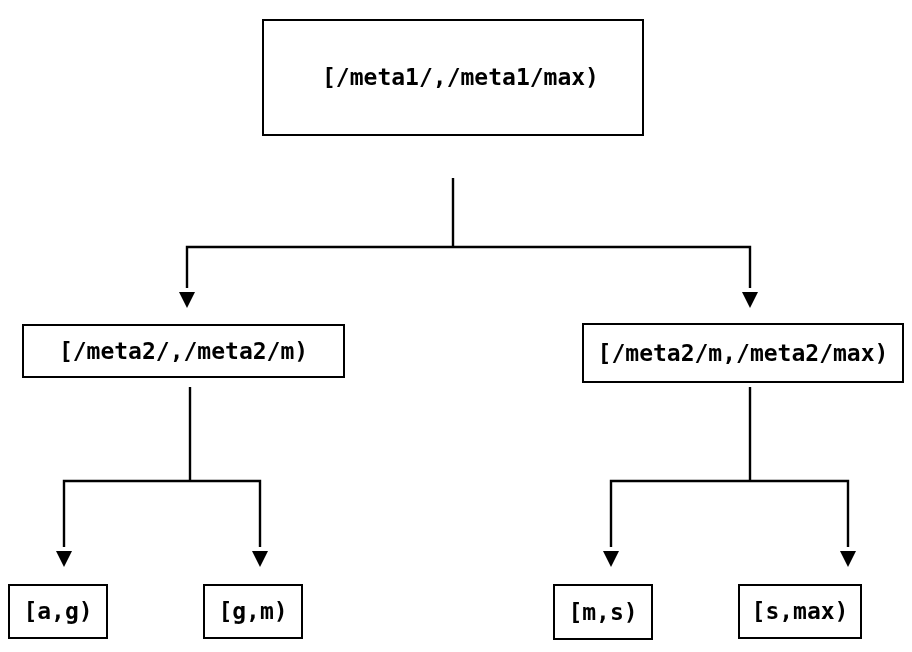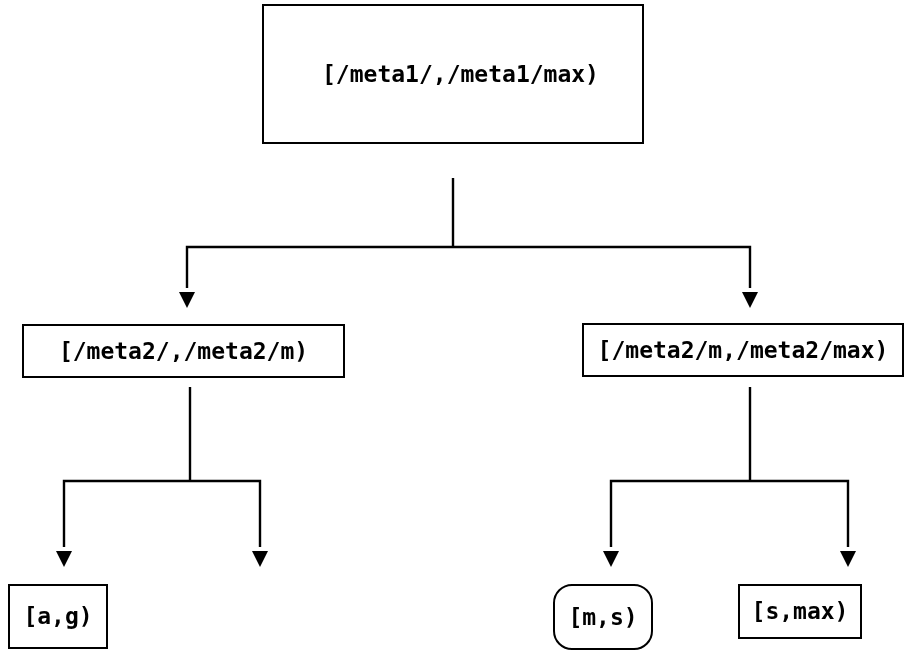--- a/index.html
+++ b/index.html
@@ -29,26 +29,26 @@
     align-items: center;
     justify-content: center;
     border: 2.5px solid #000000;
     background: #ffffff;
     color: #000000;
     font-size: 23px;
     font-weight: bold;
     white-space: pre;
     line-height: 1;
   }
-  #node-root        { left: 262px; top: 4px;  width: 382px; height: 140px; padding-left: 15px; }
+  #node-root        { left: 262px; top: 19px;  width: 382px; height: 117px; padding-left: 15px; }
   #node-meta2-low   { left: 22px;  top: 324px; width: 323px; height: 54px; }
-  #node-meta2-high  { left: 582px; top: 323px; width: 322px; height: 54px; }
-  #leaf-ag          { left: 8px;   top: 584px; width: 100px; height: 65px; }
+  #node-meta2-high  { left: 582px; top: 323px; width: 322px; height: 60px; }
+  #leaf-ag          { left: 8px;   top: 584px; width: 100px; height: 55px; }
   #leaf-gm          { left: 203px; top: 584px; width: 100px; height: 55px; }
-  #leaf-ms          { left: 553px; top: 584px; width: 100px; height: 66px; border-radius: 19px; }
+  #leaf-ms          { left: 553px; top: 584px; width: 100px; height: 56px; }
   #leaf-smax        { left: 738px; top: 584px; width: 124px; height: 55px; }
 </style>
 </head>
 <body>
 
 <div class="canvas">
 
   <svg class="connectors" viewBox="0 0 912 652">
     <g stroke="#000000" stroke-width="2.4" fill="none" stroke-linejoin="miter">
 
@@ -75,18 +75,19 @@
   </svg>
 
   <div class="node" id="node-root">[/meta1/,/meta1/max)</div>
 
   <div class="node" id="node-meta2-low">[/meta2/,/meta2/m)</div>
 
   <div class="node" id="node-meta2-high">[/meta2/m,/meta2/max)</div>
 
   <div class="node" id="leaf-ag">[a,g)</div>
 
+  <div class="node" id="leaf-gm">[g,m)</div>
 
   <div class="node" id="leaf-ms">[m,s)</div>
 
   <div class="node" id="leaf-smax">[s,max)</div>
 
 </div>
 
 </body></html>

